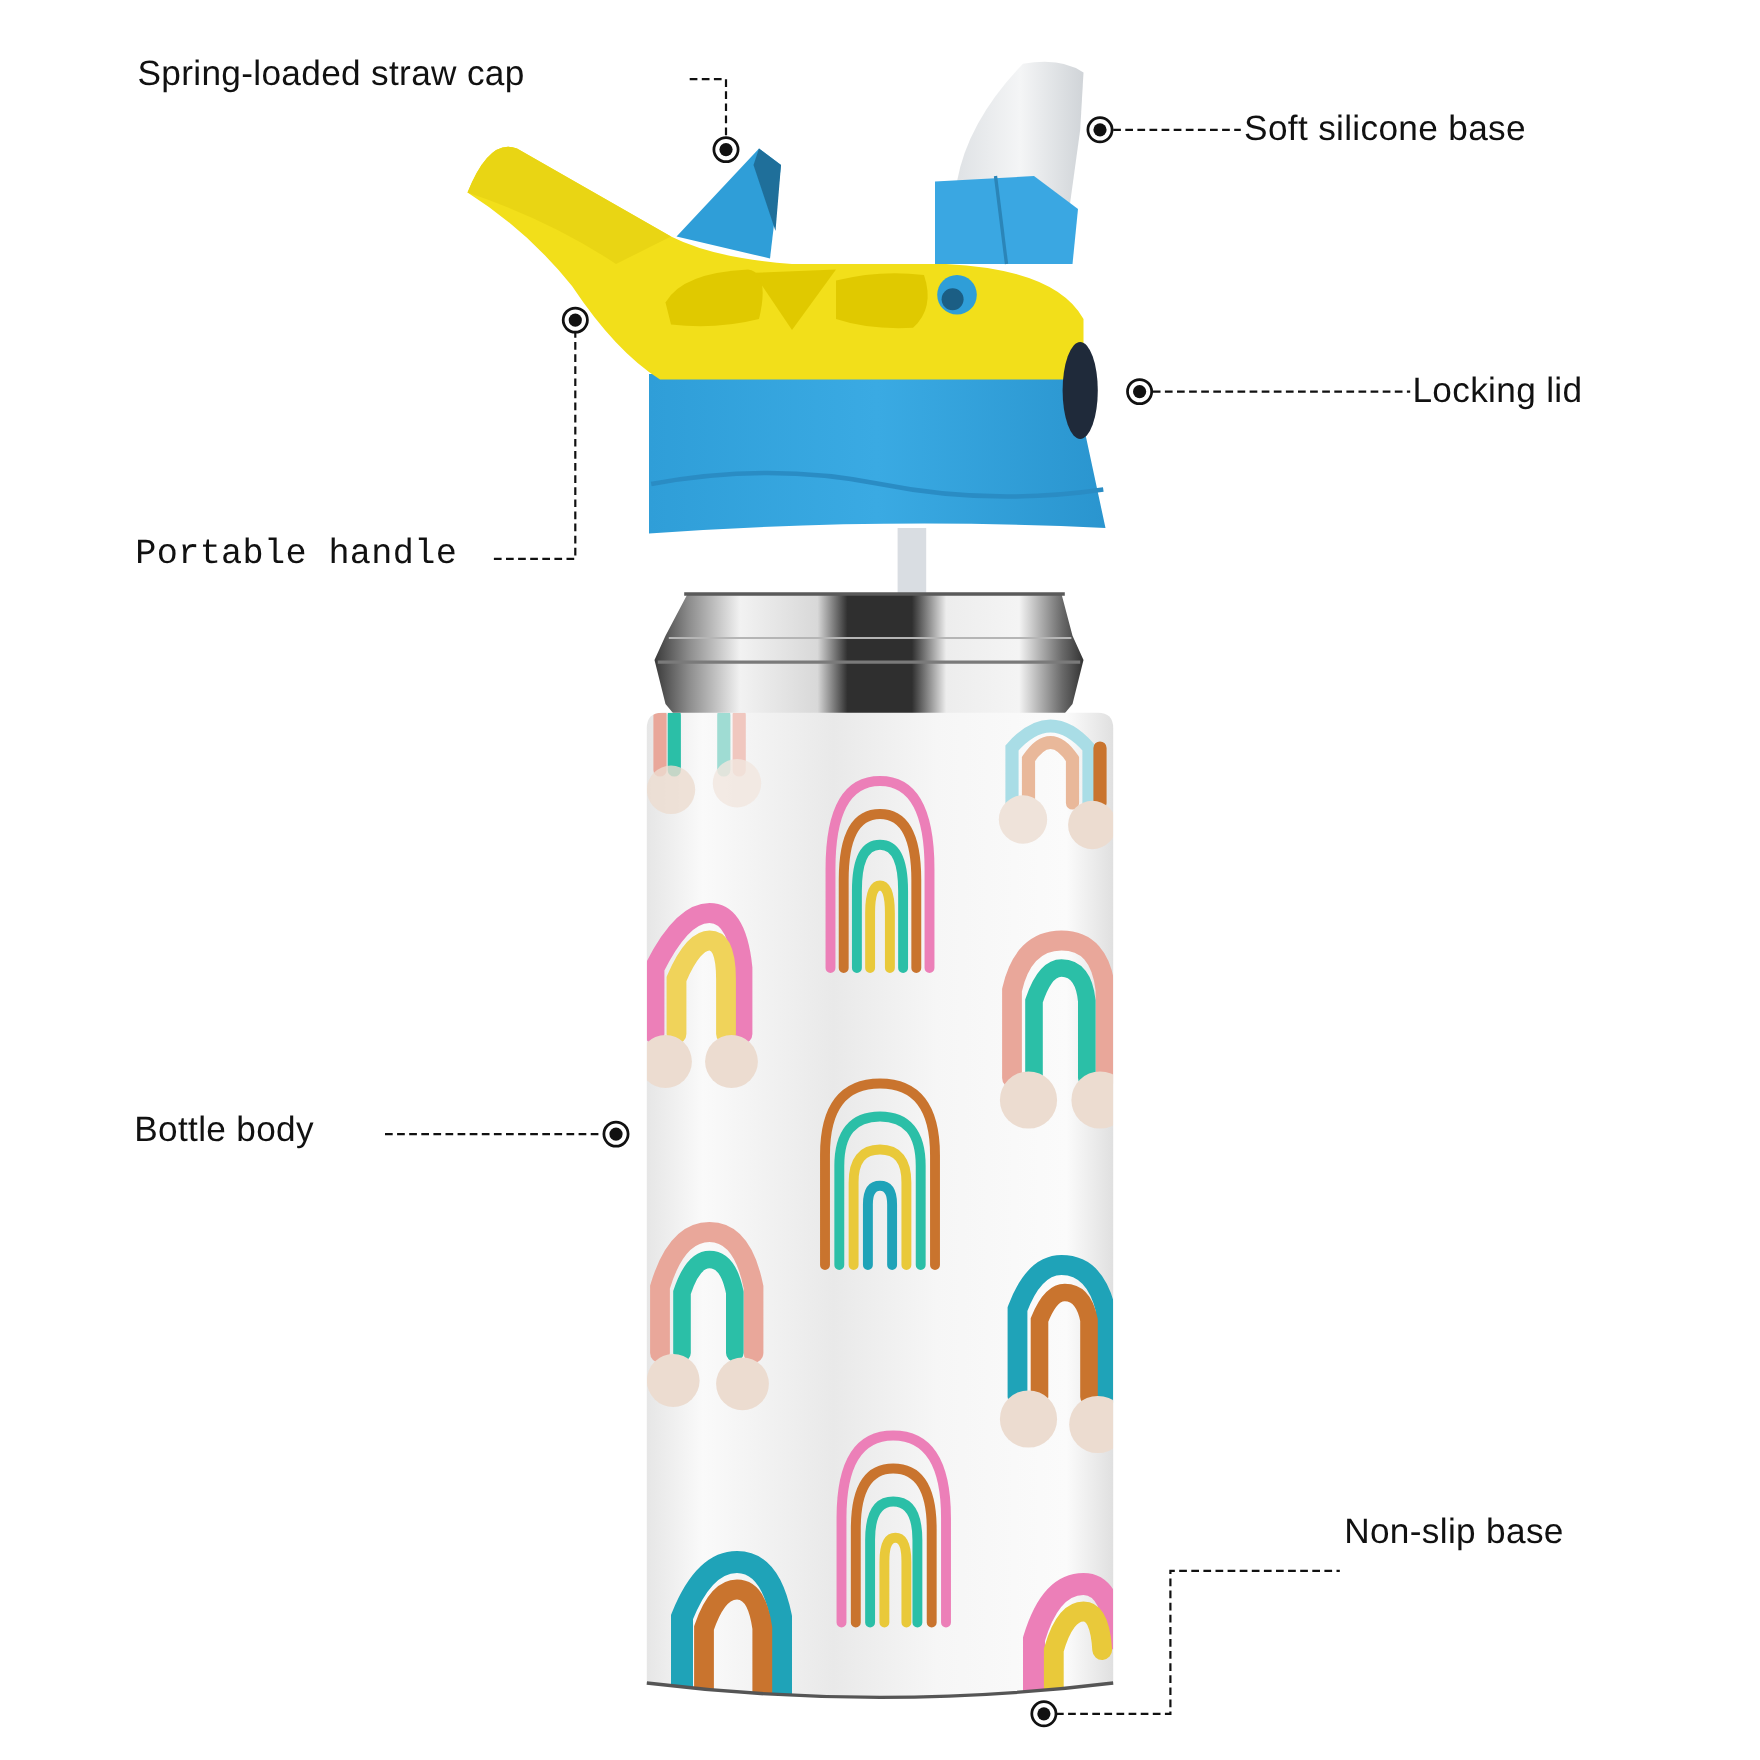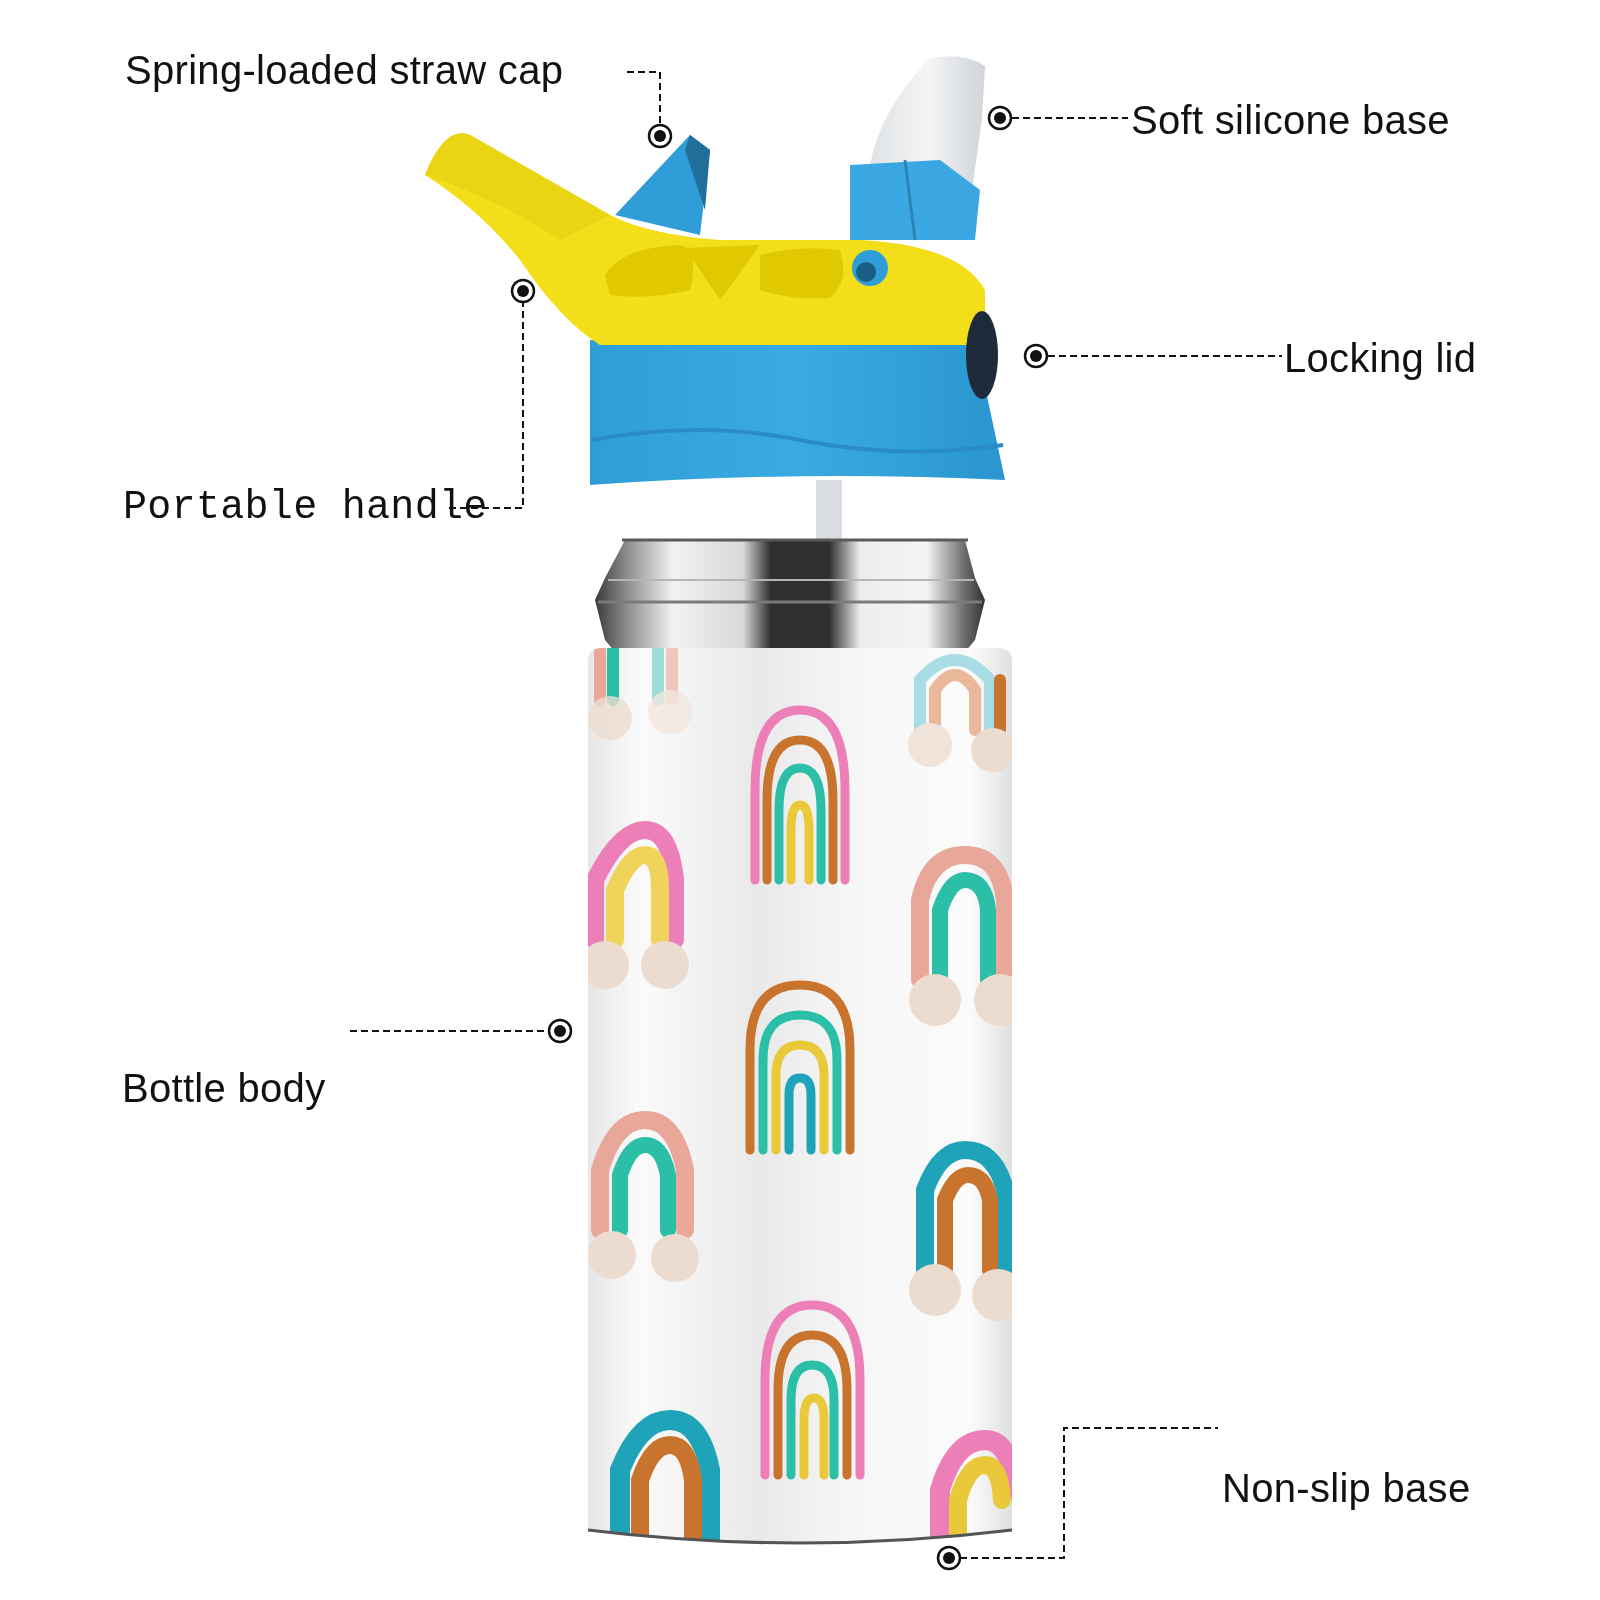--- a/index.html
+++ b/index.html
@@ -1,17 +1,17 @@
 <!DOCTYPE html>
 <html><head>
 <meta charset="utf-8">
 <style>
   html, body { margin:0; padding:0; background:#ffffff; }
   body { width:1600px; height:1600px; position:relative; overflow:hidden; font-family:"Liberation Sans", sans-serif; }
-  .label { position:absolute; font-size:40px; color:#111; white-space:nowrap; line-height:1; letter-spacing:0.3px; }
+  .label { position:absolute; font-size:32px; color:#111; white-space:nowrap; line-height:1; letter-spacing:0.3px; }
   .product { position:absolute; left:0; top:0; width:1600px; height:1600px; }
   .leader { position:absolute; left:0; top:0; width:1600px; height:1600px; pointer-events:none; }
 </style>
 </head>
 <body>
 
 <svg class="product" viewBox="0 0 1600 1600" xmlns="http://www.w3.org/2000/svg">
   <defs>
     <linearGradient id="steelGrad" x1="0" x2="1" y1="0" y2="0">
       <stop offset="0" stop-color="#3a3a3a"></stop>
@@ -185,14 +185,14 @@
         <circle cx="949" cy="1558" r="11" fill="#fff" stroke="#111" stroke-width="2.5"></circle>
         <circle cx="949" cy="1558" r="6" fill="#111"></circle>
       </g>
   </g>
 </svg>
 
 <div class="label" style="left:125px; top:50px;">Spring-loaded straw cap</div>
 <div class="label" style="left:1131px; top:100px;">Soft silicone base</div>
 <div class="label" style="left:123px; top:488px;font-family:Liberation Mono, monospace;">Portable handle</div>
 <div class="label" style="left:1284px; top:338px;">Locking lid</div>
-<div class="label" style="left:122px; top:1068px;">Bottle body</div>
-<div class="label" style="left:1222px; top:1468px;text-align:center;">Non-slip base</div>
+<div class="label" style="left:122px; top:1010px;">Bottle body</div>
+<div class="label" style="left:1222px; top:1376px;text-align:center;">Non-slip base</div>
 
 </body></html>

